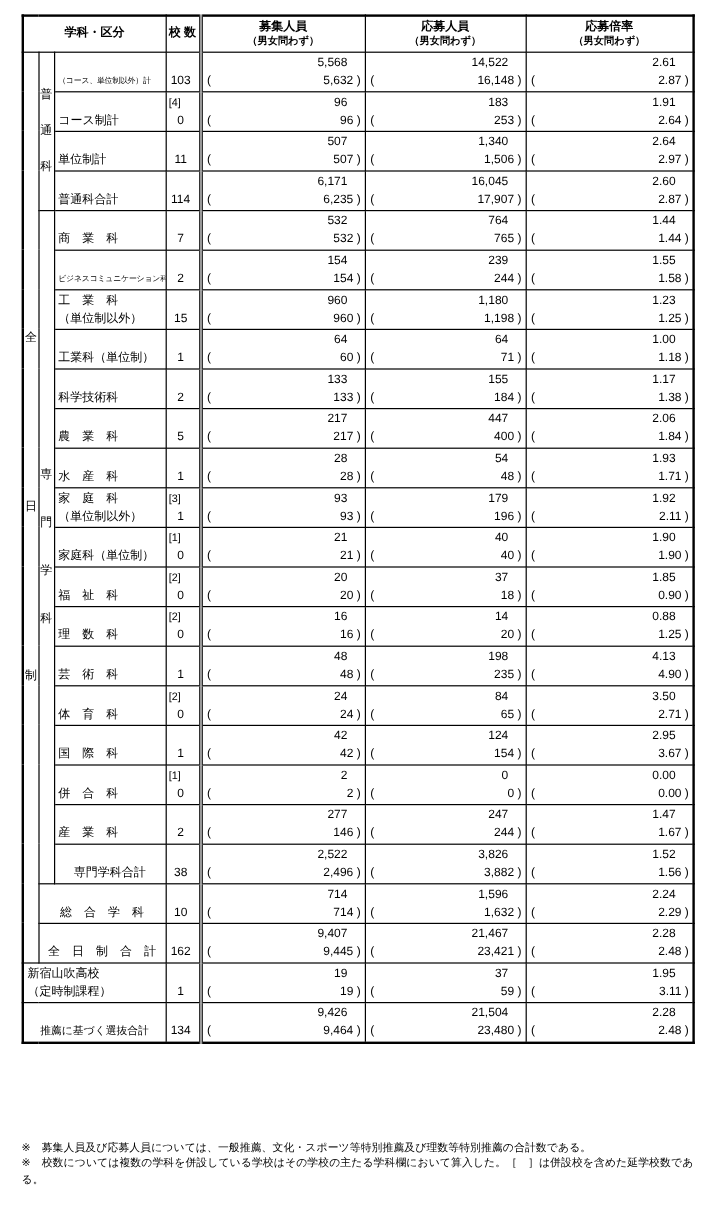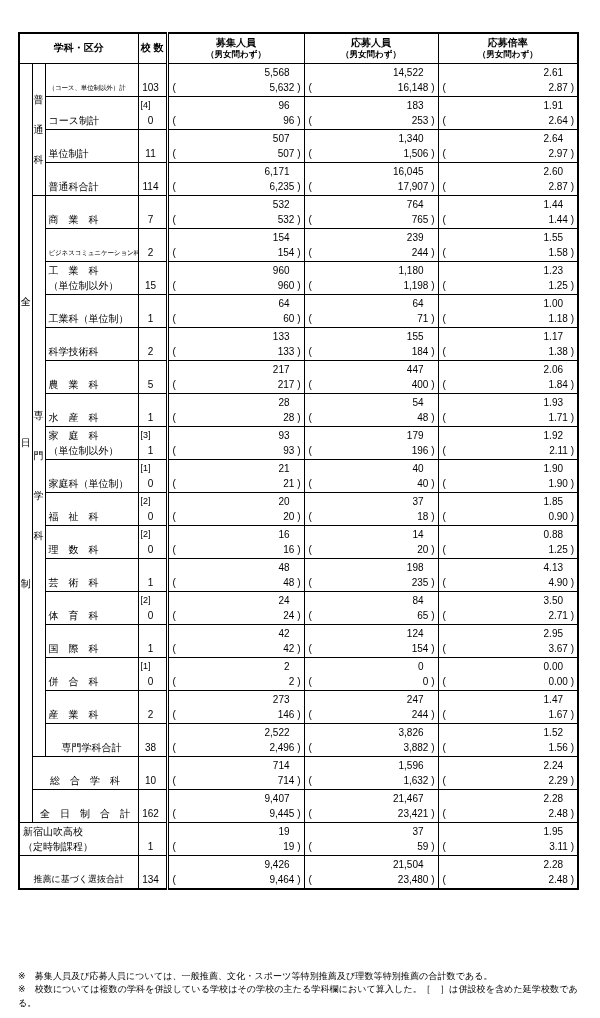--- a/index.html
+++ b/index.html
@@ -1,21 +1,21 @@
 <!DOCTYPE html>
 <html lang="ja"><head>
 <meta charset="utf-8">
 <style>
   html,body{margin:0;padding:0;background:#fff;}
   body{width:600px;height:1018px;overflow:hidden;color:#000;
        font-family:"Liberation Sans","DejaVu Sans",sans-serif;}
   .page{position:relative;padding:12px 10px 0 18px;box-sizing:border-box;}
   .title{font-size:10.5px;font-weight:bold;letter-spacing:.3px;margin:0 0 9px 0;}
 
-  table{border-collapse:collapse;table-layout:fixed;width:559px;border:2px solid #000;margin-top:20px;}
+  table{border-collapse:collapse;table-layout:fixed;width:559px;border:2px solid #000;}
   th,td{border:1px solid #000;padding:0;box-sizing:border-box;}
   thead tr{height:30px;}
   tbody tr{height:32px;}
   th{text-align:center;vertical-align:middle;font-size:10px;font-weight:600;line-height:12px;}
   th .sub{font-size:8.5px;font-weight:600;line-height:11px;}
   .dbl{border-right:3px double #000;}
 
   
   .c{height:32px;display:flex;flex-direction:column;justify-content:space-between;
      box-sizing:border-box;padding:2px 0 2px 0;}
@@ -891,21 +891,21 @@
             </div>
           </td>
           <td class="sc dbl">
             <div class="c">
               <div class="t"></div>
               <div class="b">2</div>
             </div>
           </td>
           <td class="num">
             <div class="c">
-              <div class="t">273</div>
+              <div class="t">277</div>
               <div class="b">
                 <span>(</span>
                 <span>146 )</span>
               </div>
             </div>
           </td>
           <td class="num">
             <div class="c">
               <div class="t">247</div>
               <div class="b">

